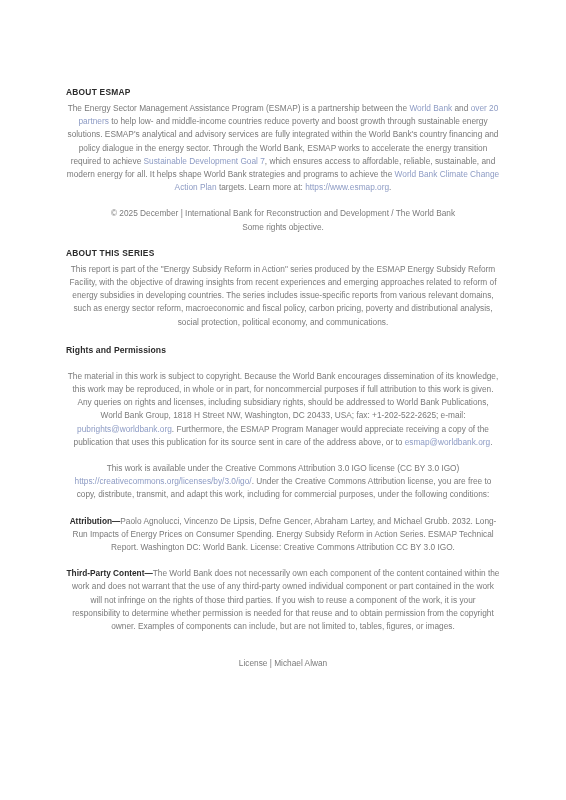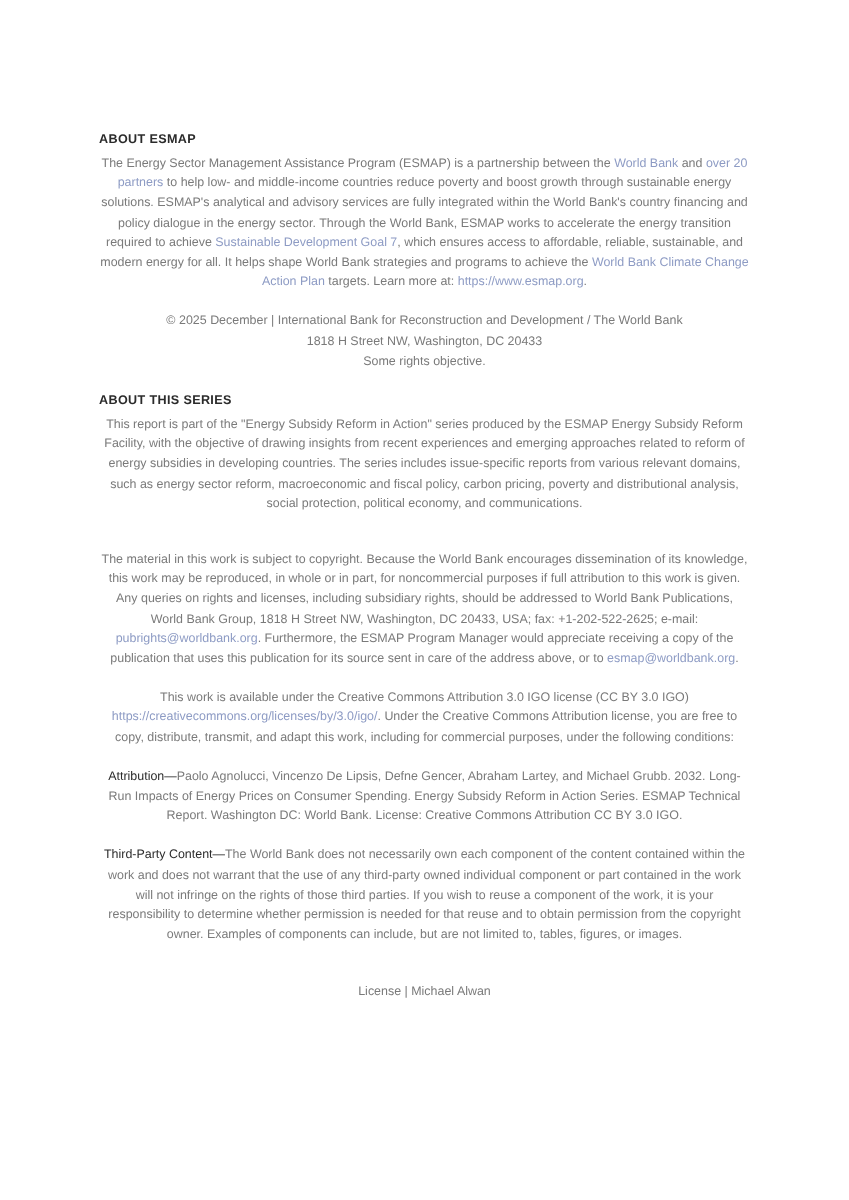--- a/index.html
+++ b/index.html
@@ -48,50 +48,50 @@
     text-align: center;
   }
   .gap-sm { height: 9px; }
   .gap-md { height: 13px; }
   .gap-lg { height: 15px; }
   .lnk {
     color: #8d9bc4;
     text-decoration: none;
   }
   .lead {
-    font-weight: normal;
+    font-weight: bold;
     color: #2b2b2b;
     margin-top: 35px;
   }
   .addr-line { display: block; }
 </style>
 </head>
 <body>
 
 <div class="page">
   <div class="col">
 
     <h2 class="sec-head">ABOUT ESMAP</h2>
     <p class="body"><span>The Energy Sector Management Assistance Program (ESMAP) is a partnership between the </span><a class="lnk" href="#">World Bank</a><span> and </span><a class="lnk" href="#">over 20 partners</a><span> to help low- and middle-income countries reduce poverty and boost growth through sustainable energy solutions. ESMAP's analytical and advisory services are fully integrated within the World Bank's country financing and policy dialogue in the energy sector. Through the World Bank, ESMAP works to accelerate the energy transition required to achieve </span><a class="lnk" href="#">Sustainable Development Goal 7</a><span>, which ensures access to affordable, reliable, sustainable, and modern energy for all. It helps shape World Bank strategies and programs to achieve the </span><a class="lnk" href="#">World Bank Climate Change Action Plan</a><span> targets. Learn more at: </span><a class="lnk" href="#">https://www.esmap.org</a><span>.</span></p>
 
     <div class="gap-md"></div>
 
     <p class="body">
       <span class="addr-line">© 2025 December | International Bank for Reconstruction and Development / The World Bank</span>
-      <span class="addr-line">1818 H Street NW, Washington, DC 20433</span>
       <span class="addr-line">Some rights objective.</span>
     </p>
 
     <div class="gap-md"></div>
 
     <h2 class="sec-head">ABOUT THIS SERIES</h2>
     <p class="body">This report is part of the "Energy Subsidy Reform in Action" series produced by the ESMAP Energy Subsidy Reform Facility, with the objective of drawing insights from recent experiences and emerging approaches related to reform of energy subsidies in developing countries. The series includes issue-specific reports from various relevant domains, such as energy sector reform, macroeconomic and fiscal policy, carbon pricing, poverty and distributional analysis, social protection, political economy, and communications.</p>
 
     <div class="gap-lg"></div>
 
+    <h3 class="sub-head">Rights and Permissions</h3>
 
     <div class="gap-sm"></div>
 
     <p class="body"><span>The material in this work is subject to copyright. Because the World Bank encourages dissemination of its knowledge, this work may be reproduced, in whole or in part, for noncommercial purposes if full attribution to this work is given. Any queries on rights and licenses, including subsidiary rights, should be addressed to World Bank Publications, World Bank Group, 1818 H Street NW, Washington, DC 20433, USA; fax: +1-202-522-2625; e-mail: </span><a class="lnk" href="#">pubrights@worldbank.org</a><span>. Furthermore, the ESMAP Program Manager would appreciate receiving a copy of the publication that uses this publication for its source sent in care of the address above, or to </span><a class="lnk" href="#">esmap@worldbank.org</a><span>.</span></p>
 
     <div class="gap-md"></div>
 
     <p class="body"><span>This work is available under the Creative Commons Attribution 3.0 IGO license (CC BY 3.0 IGO) </span><a class="lnk" href="#">https://creativecommons.org/licenses/by/3.0/igo/</a><span>. Under the Creative Commons Attribution license, you are free to copy, distribute, transmit, and adapt this work, including for commercial purposes, under the following conditions:</span></p>
 
     <div class="gap-md"></div>

